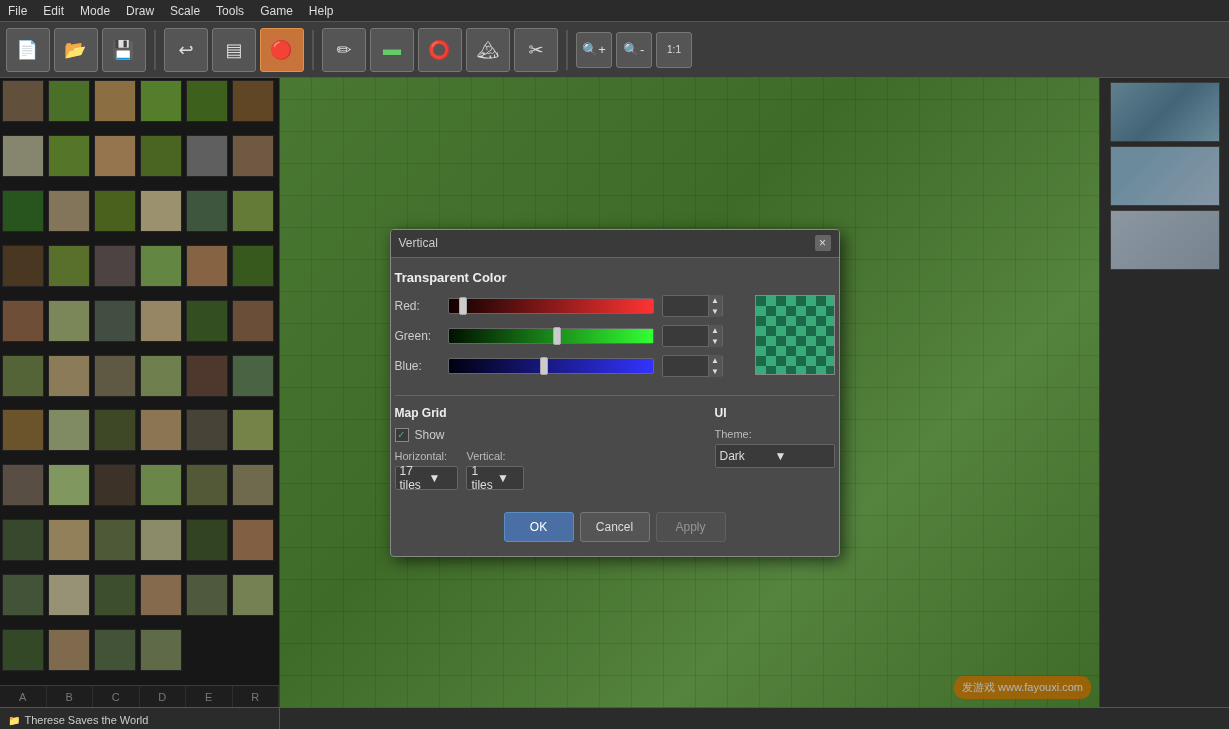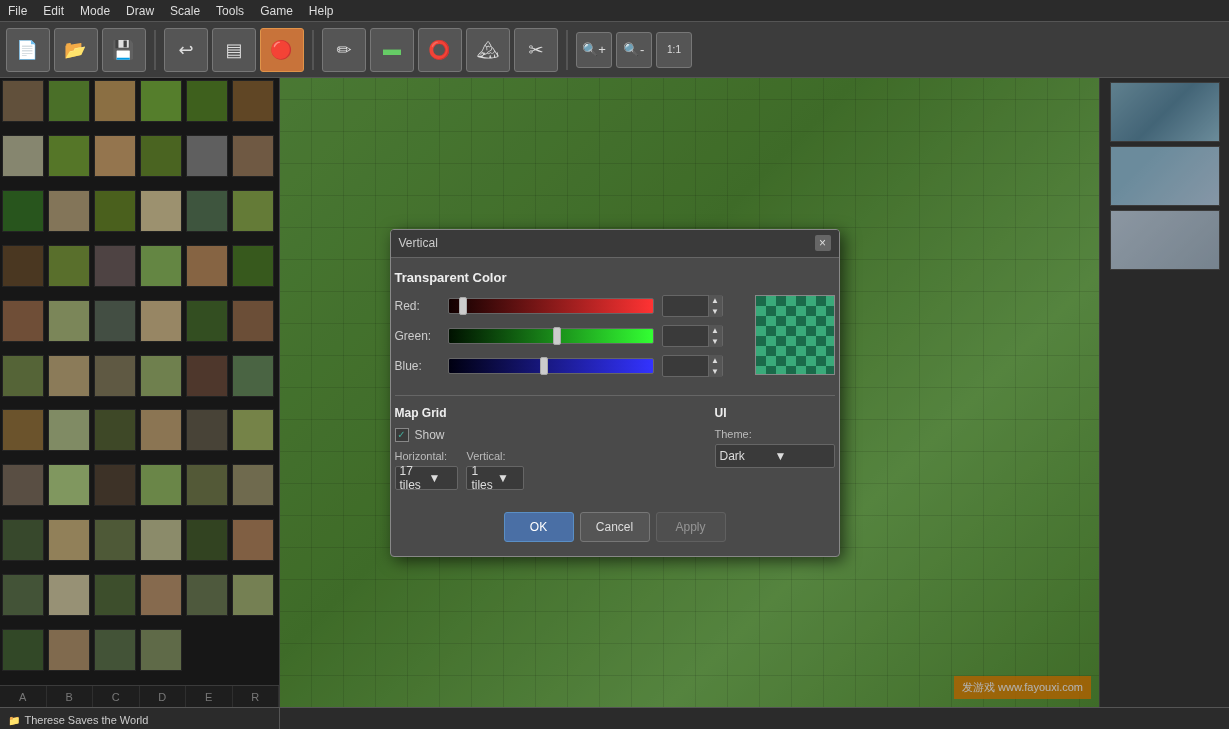--- a/index.html
+++ b/index.html
@@ -195,21 +195,21 @@
       border: 1px solid #777; background: #555; color: #ddd;
       display: flex; align-items: center; justify-content: center;
     }
     .dialog-btn.primary { background: #4a6fa5; border-color: #5a8fc5; color: #fff; }
     .dialog-btn.disabled { opacity: 0.5; cursor: default; }
 
     
     #watermark {
       position: absolute; bottom: 8px; right: 8px;
       background: rgba(255,140,0,0.8); color: #fff; font-size: 11px;
-      padding: 4px 8px; border-radius: 0; z-index: 10;
+      padding: 4px 8px; border-radius: 10px; z-index: 10;
     }
   </style>
 </head>
 <body>
 
 <div id="menubar">
   <span>File</span>
   <span>Edit</span>
   <span>Mode</span>
   <span>Draw</span>

